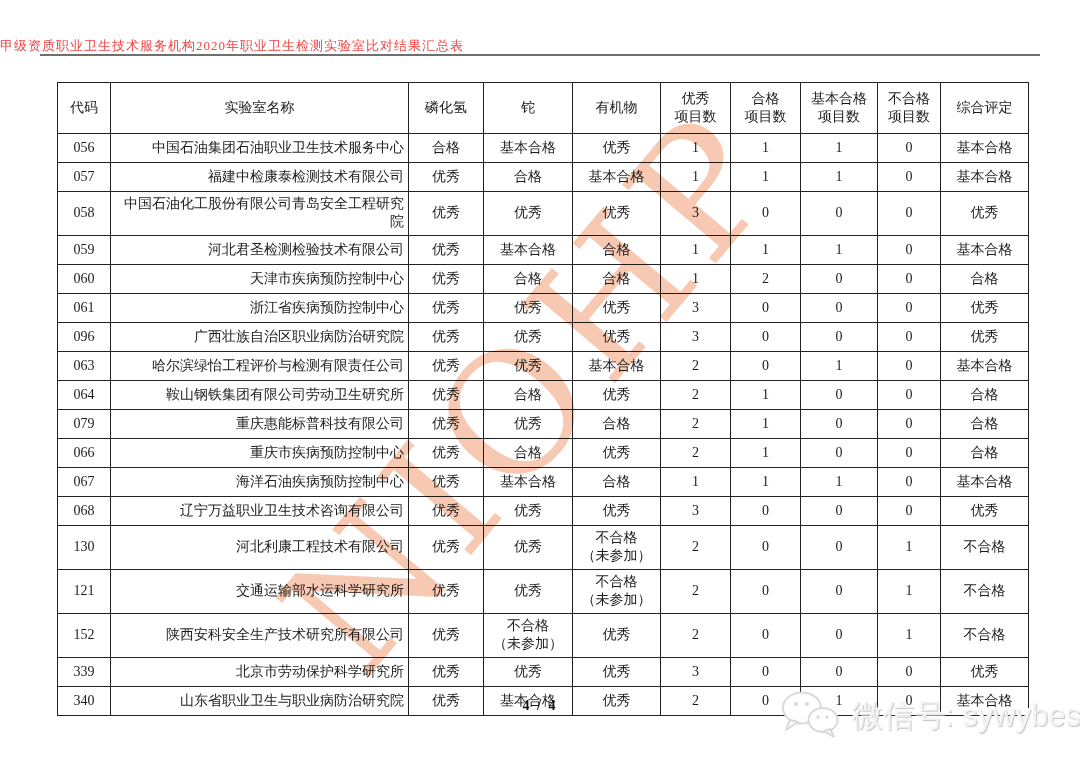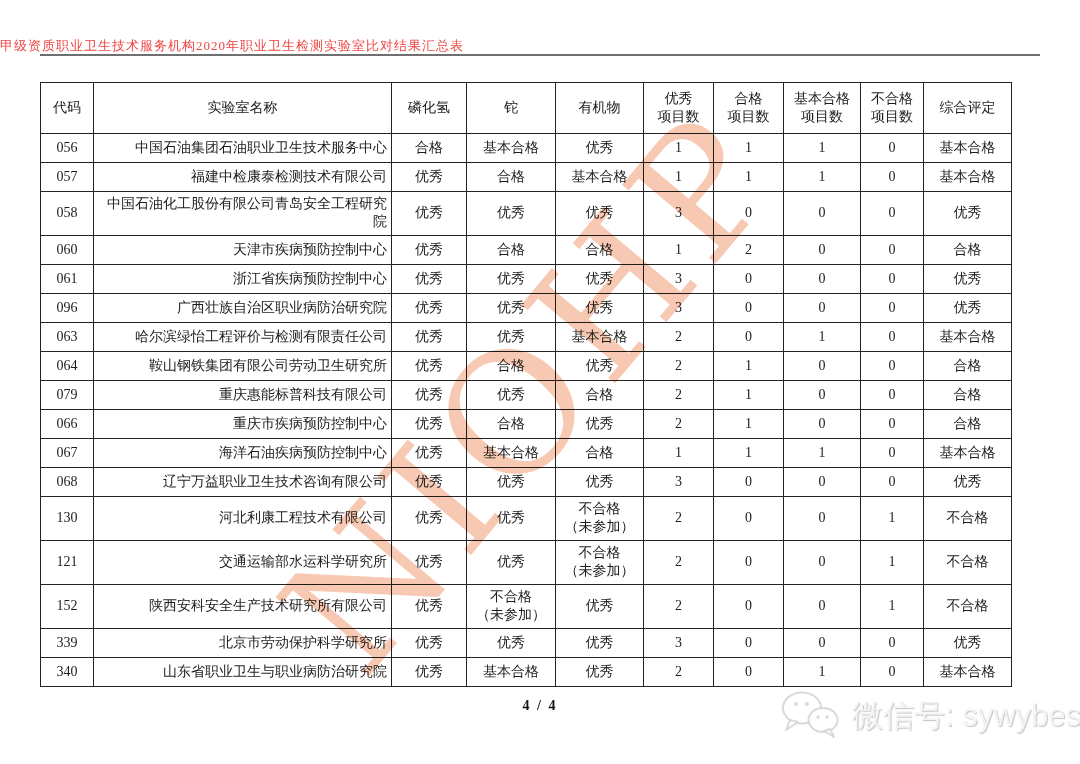--- a/index.html
+++ b/index.html
@@ -17,21 +17,21 @@
     font-size:13px;
     letter-spacing:1px;
     color:#ef4444;
   }
   .title-rule{
     position:absolute;top:54px;left:40px;
     width:1000px;height:2px;
     background:#6f6f6f;
   }
   table.results{
-    position:absolute;top:82px;left:40px;
+    position:absolute;top:82px;left:57px;
     width:971px;
     border-collapse:collapse;
     table-layout:fixed;
     font-size:14px;
     z-index:1;
   }
   table.results th, table.results td{
     border:1px solid #222222;
     padding:3px 4px;
     text-align:center;
@@ -152,20 +152,32 @@
         <td>优秀</td>
         <td>优秀</td>
         <td>优秀</td>
         <td>3</td>
         <td>0</td>
         <td>0</td>
         <td>0</td>
         <td>优秀</td>
       </tr>
       <tr>
+        <td>059</td>
+        <td class="name">河北君圣检测检验技术有限公司</td>
+        <td>优秀</td>
+        <td>基本合格</td>
+        <td>合格</td>
+        <td>1</td>
+        <td>1</td>
+        <td>1</td>
+        <td>0</td>
+        <td>基本合格</td>
+      </tr>
+      <tr>
         <td>060</td>
         <td class="name">天津市疾病预防控制中心</td>
         <td>优秀</td>
         <td>合格</td>
         <td>合格</td>
         <td>1</td>
         <td>2</td>
         <td>0</td>
         <td>0</td>
         <td>合格</td>

